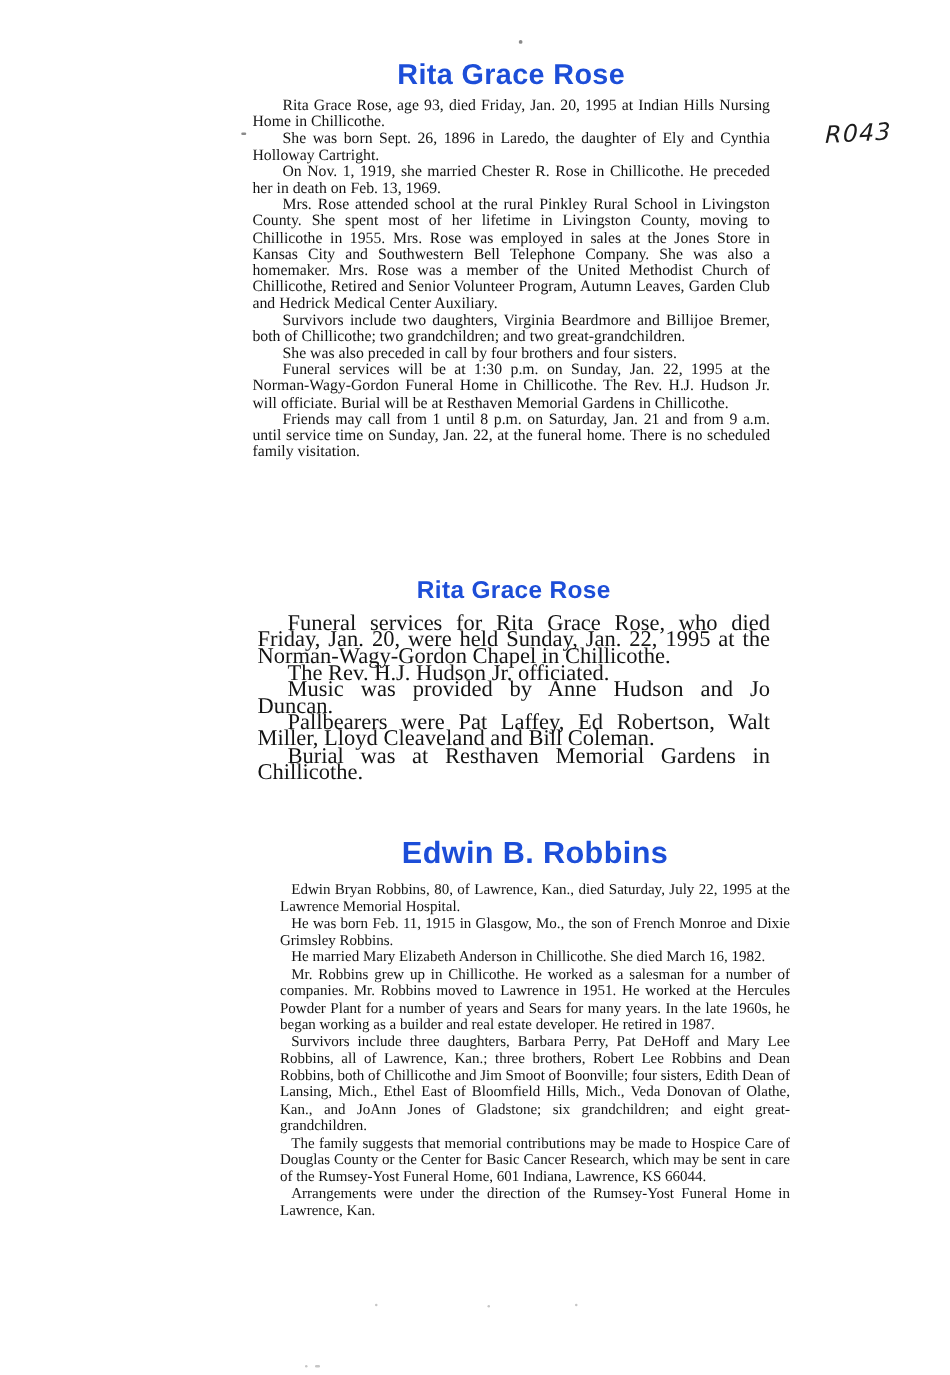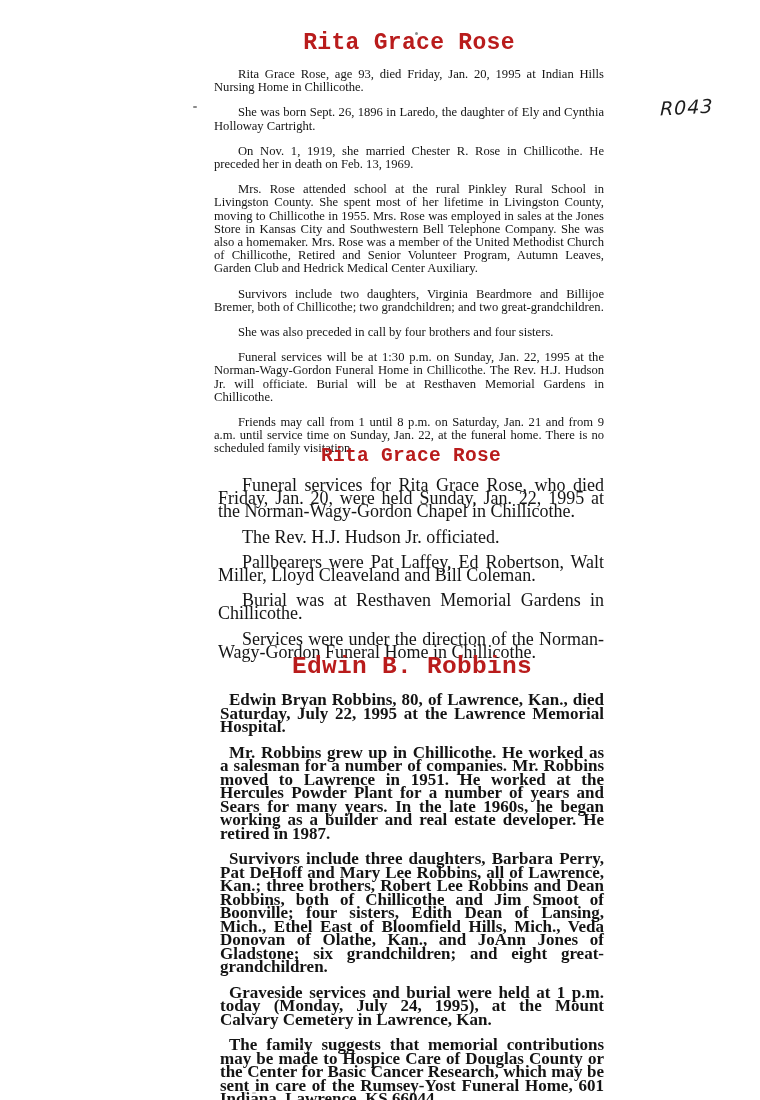--- a/index.html
+++ b/index.html
@@ -14,44 +14,44 @@
     background: #ffffff;
     overflow: hidden;
     color: #151515;
   }
   .obit {
     position: absolute;
     font-family: "Liberation Serif", serif;
     color: #141414;
   }
   .obit-title {
-    font-family: Liberation Mono, monospace;
+    font-family: Liberation Sans, sans-serif;
     font-weight: 700;
     text-align: center;
-    color: #b91c1c;
-    margin: 0;
+    color: #1d4ed8;
+    margin: 16px;
     letter-spacing: 0.3px;
   }
   .obit p {
-    margin: 12px;
+    margin: 0;
     text-align: justify;
     text-justify: inter-word;
   }
   
   .sec1 { left: 202px; top: 30px; width: 414px; }
   .sec1 .obit-title { font-size: 23px; line-height: 26px; margin-bottom: 6px; }
   .sec1 p { font-size: 12.6px; line-height: 13.2px; text-indent: 24px; }
   
   .sec2 { left: 206px; top: 445px; width: 410px; }
   .sec2 .obit-title { font-size: 19.5px; line-height: 22px; margin-bottom: 9px; }
   .sec2 p { font-size: 18px; line-height: 13.2px; text-indent: 24px; }
   
-  .sec3 { left: 208px; top: 653px; width: 408px; }
+  .sec3 { left: 224px; top: 653px; width: 408px; }
   .sec3 .obit-title { font-size: 24.5px; line-height: 28px; margin-bottom: 8px; }
-  .sec3 p { font-size: 17px; line-height: 13.5px; text-indent: 9px; font-weight: bold; }
+  .sec3 p { font-size: 12px; line-height: 13.5px; text-indent: 9px; }
 
   .handwriting {
     position: absolute;
     left: 660px;
     top: 96px;
     font-family: "DejaVu Sans", sans-serif;
     font-style: italic;
     font-size: 19px;
     letter-spacing: 1px;
     color: #1c1c1c;
@@ -80,31 +80,32 @@
     <p>Survivors include two daughters, Virginia Beardmore and Billijoe Bremer, both of Chillicothe; two grandchildren; and two great-grandchildren.</p>
     <p>She was also preceded in call by four brothers and four sisters.</p>
     <p>Funeral services will be at 1:30 p.m. on Sunday, Jan. 22, 1995 at the Norman-Wagy-Gordon Funeral Home in Chillicothe. The Rev. H.J. Hudson Jr. will officiate. Burial will be at Resthaven Memorial Gardens in Chillicothe.</p>
     <p>Friends may call from 1 until 8 p.m. on Saturday, Jan. 21 and from 9 a.m. until service time on Sunday, Jan. 22, at the funeral home. There is no scheduled family visitation.</p>
   </div>
 
   <div class="obit sec2">
     <h2 class="obit-title">Rita Grace Rose</h2>
     <p>Funeral services for Rita Grace Rose, who died Friday, Jan. 20, were held Sunday, Jan. 22, 1995 at the Norman-Wagy-Gordon Chapel in Chillicothe.</p>
     <p>The Rev. H.J. Hudson Jr. officiated.</p>
+    <p>Music was provided by Anne Hudson and Jo Duncan.</p>
     <p>Pallbearers were Pat Laffey, Ed Robertson, Walt Miller, Lloyd Cleaveland and Bill Coleman.</p>
     <p>Burial was at Resthaven Memorial Gardens in Chillicothe.</p>
-    <p>Services were under the direction of the Norman-Wagy-Gordon Funeral Home in Chillicothe.</p>
   </div>
 
   <div class="obit sec3">
     <h2 class="obit-title">Edwin B. Robbins</h2>
     <p>Edwin Bryan Robbins, 80, of Lawrence, Kan., died Saturday, July 22, 1995 at the Lawrence Memorial Hospital.</p>
+    <p>He was born Feb. 11, 1915 in Glasgow, Mo., the son of French Monroe and Dixie Grimsley Robbins.</p>
+    <p>He married Mary Elizabeth Anderson in Chillicothe. She died March 16, 1982.</p>
     <p>Mr. Robbins grew up in Chillicothe. He worked as a salesman for a number of companies. Mr. Robbins moved to Lawrence in 1951. He worked at the Hercules Powder Plant for a number of years and Sears for many years. In the late 1960s, he began working as a builder and real estate developer. He retired in 1987.</p>
     <p>Survivors include three daughters, Barbara Perry, Pat DeHoff and Mary Lee Robbins, all of Lawrence, Kan.; three brothers, Robert Lee Robbins and Dean Robbins, both of Chillicothe and Jim Smoot of Boonville; four sisters, Edith Dean of Lansing, Mich., Ethel East of Bloomfield Hills, Mich., Veda Donovan of Olathe, Kan., and JoAnn Jones of Gladstone; six grandchildren; and eight great-grandchildren.</p>
-    <p>Graveside services and burial were held at 1 p.m. today (Monday, July 24, 1995), at the Mount Calvary Cemetery in Lawrence, Kan.</p>
     <p>The family suggests that memorial contributions may be made to Hospice Care of Douglas County or the Center for Basic Cancer Research, which may be sent in care of the Rumsey-Yost Funeral Home, 601 Indiana, Lawrence, KS 66044.</p>
     <p>Arrangements were under the direction of the Rumsey-Yost Funeral Home in Lawrence, Kan.</p>
   </div>
 
   <div class="speck" style="left:415px; top:32px; width:3px; height:3px;"></div>
   <div class="speck" style="left:193px; top:106px; width:4px; height:2px; border-radius:1px;"></div>
   <div class="speck light" style="left:300px; top:1043px; width:2px; height:2px;"></div>
   <div class="speck light" style="left:390px; top:1044px; width:2px; height:2px;"></div>
   <div class="speck light" style="left:460px; top:1043px; width:2px; height:2px;"></div>
   <div class="speck light" style="left:244px; top:1092px; width:2px; height:2px;"></div>

